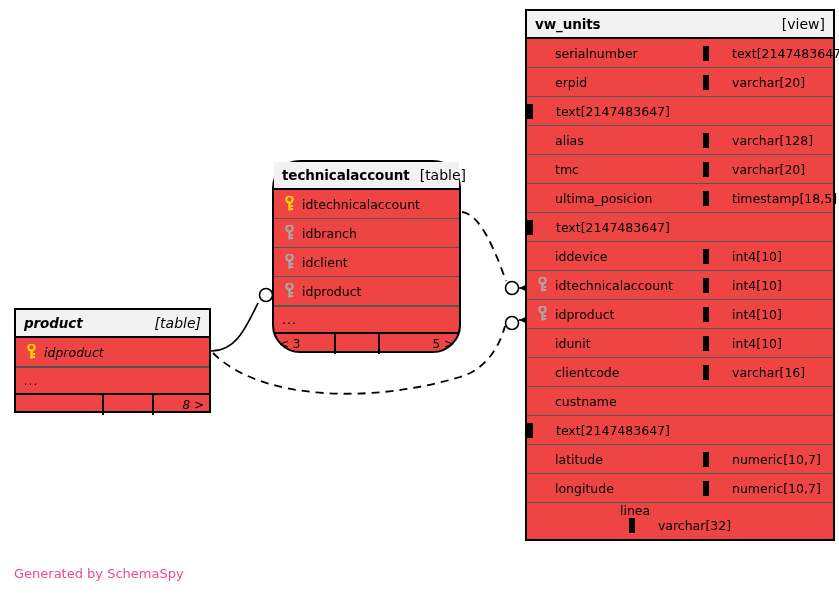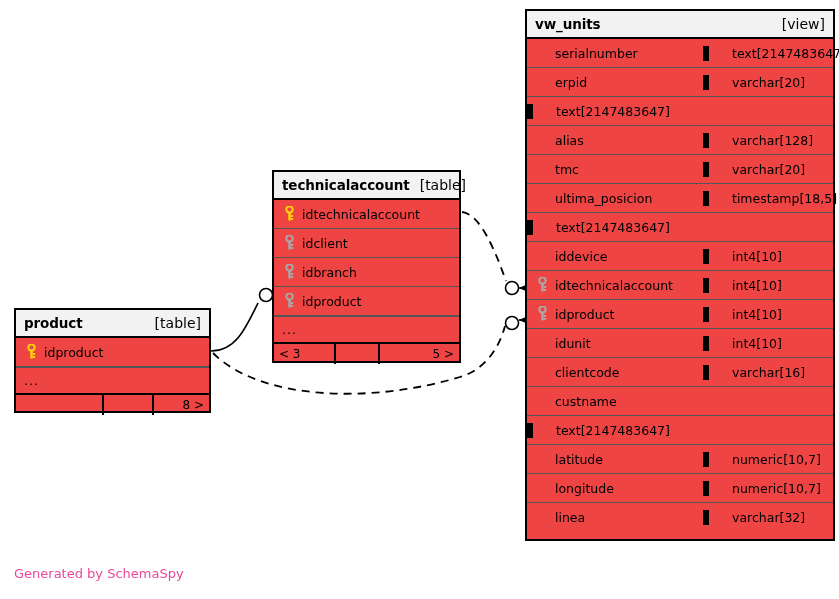--- a/index.html
+++ b/index.html
@@ -59,21 +59,21 @@
     margin-left: 10px;
   }
 
   .col-row {
     display: flex;
     align-items: center;
     border-bottom: 1px solid #555555;
     height: 29px;
     box-sizing: border-box;
   }
-  .col-row:last-child { border-bottom: none; }
+  .col-row:last-child { border-bottom: none; flex-direction: column; }
 
   .col-name {
     display: flex;
     align-items: center;
     font-size: 12.5px;
     color: #000000;
     padding-left: 6px;
     box-sizing: border-box;
     flex: 0 0 auto;
   }
@@ -129,26 +129,26 @@
   .footer-mid { justify-content: center; }
   .footer-right { justify-content: flex-end; }
 
   
   #entity-vw_units {
     left: 525px; top: 9px; width: 310px; height: 532px;
   }
   #entity-vw_units .col-name { width: 176px; }
 
   #entity-technicalaccount {
-    left: 272px; top: 170px; width: 189px; height: 193px;
+    left: 272px; top: 160px; width: 189px; height: 193px; border-radius: 28px;
   }
   #entity-technicalaccount .col-name { width: 100%; }
 
   #entity-product {
-    left: 14px; top: 308px; width: 197px; height: 105px;
+    left: 14px; top: 308px; width: 197px; height: 105px; font-style: italic;
   }
   #entity-product .col-name { width: 100%; }
 
   .caption {
     position: absolute;
     left: 14px;
     top: 566px;
     font-size: 13px;
     color: #ec4899;
   }
@@ -338,35 +338,35 @@
     <div class="col-row">
       <div class="col-name">
         <span class="keyslot">
           <svg width="9" height="16" viewBox="0 0 9 16">
             <circle cx="4.5" cy="3.5" r="3.2" fill="none" stroke="#a9a9a9" stroke-width="2"></circle>
             <rect x="3.3" y="5.5" width="2.4" height="9" fill="#a9a9a9"></rect>
             <rect x="5.7" y="9" width="2.4" height="2" fill="#a9a9a9"></rect>
             <rect x="5.7" y="12" width="2.4" height="2" fill="#a9a9a9"></rect>
           </svg>
         </span>
-        <span class="label-text">idclient</span>
+        <span class="label-text">idbranch</span>
       </div>
 
     </div>
     <div class="col-row">
       <div class="col-name">
         <span class="keyslot">
           <svg width="9" height="16" viewBox="0 0 9 16">
             <circle cx="4.5" cy="3.5" r="3.2" fill="none" stroke="#a9a9a9" stroke-width="2"></circle>
             <rect x="3.3" y="5.5" width="2.4" height="9" fill="#a9a9a9"></rect>
             <rect x="5.7" y="9" width="2.4" height="2" fill="#a9a9a9"></rect>
             <rect x="5.7" y="12" width="2.4" height="2" fill="#a9a9a9"></rect>
           </svg>
         </span>
-        <span class="label-text">idbranch</span>
+        <span class="label-text">idclient</span>
       </div>
 
     </div>
     <div class="col-row">
       <div class="col-name">
         <span class="keyslot">
           <svg width="9" height="16" viewBox="0 0 9 16">
             <circle cx="4.5" cy="3.5" r="3.2" fill="none" stroke="#a9a9a9" stroke-width="2"></circle>
             <rect x="3.3" y="5.5" width="2.4" height="9" fill="#a9a9a9"></rect>
             <rect x="5.7" y="9" width="2.4" height="2" fill="#a9a9a9"></rect>

